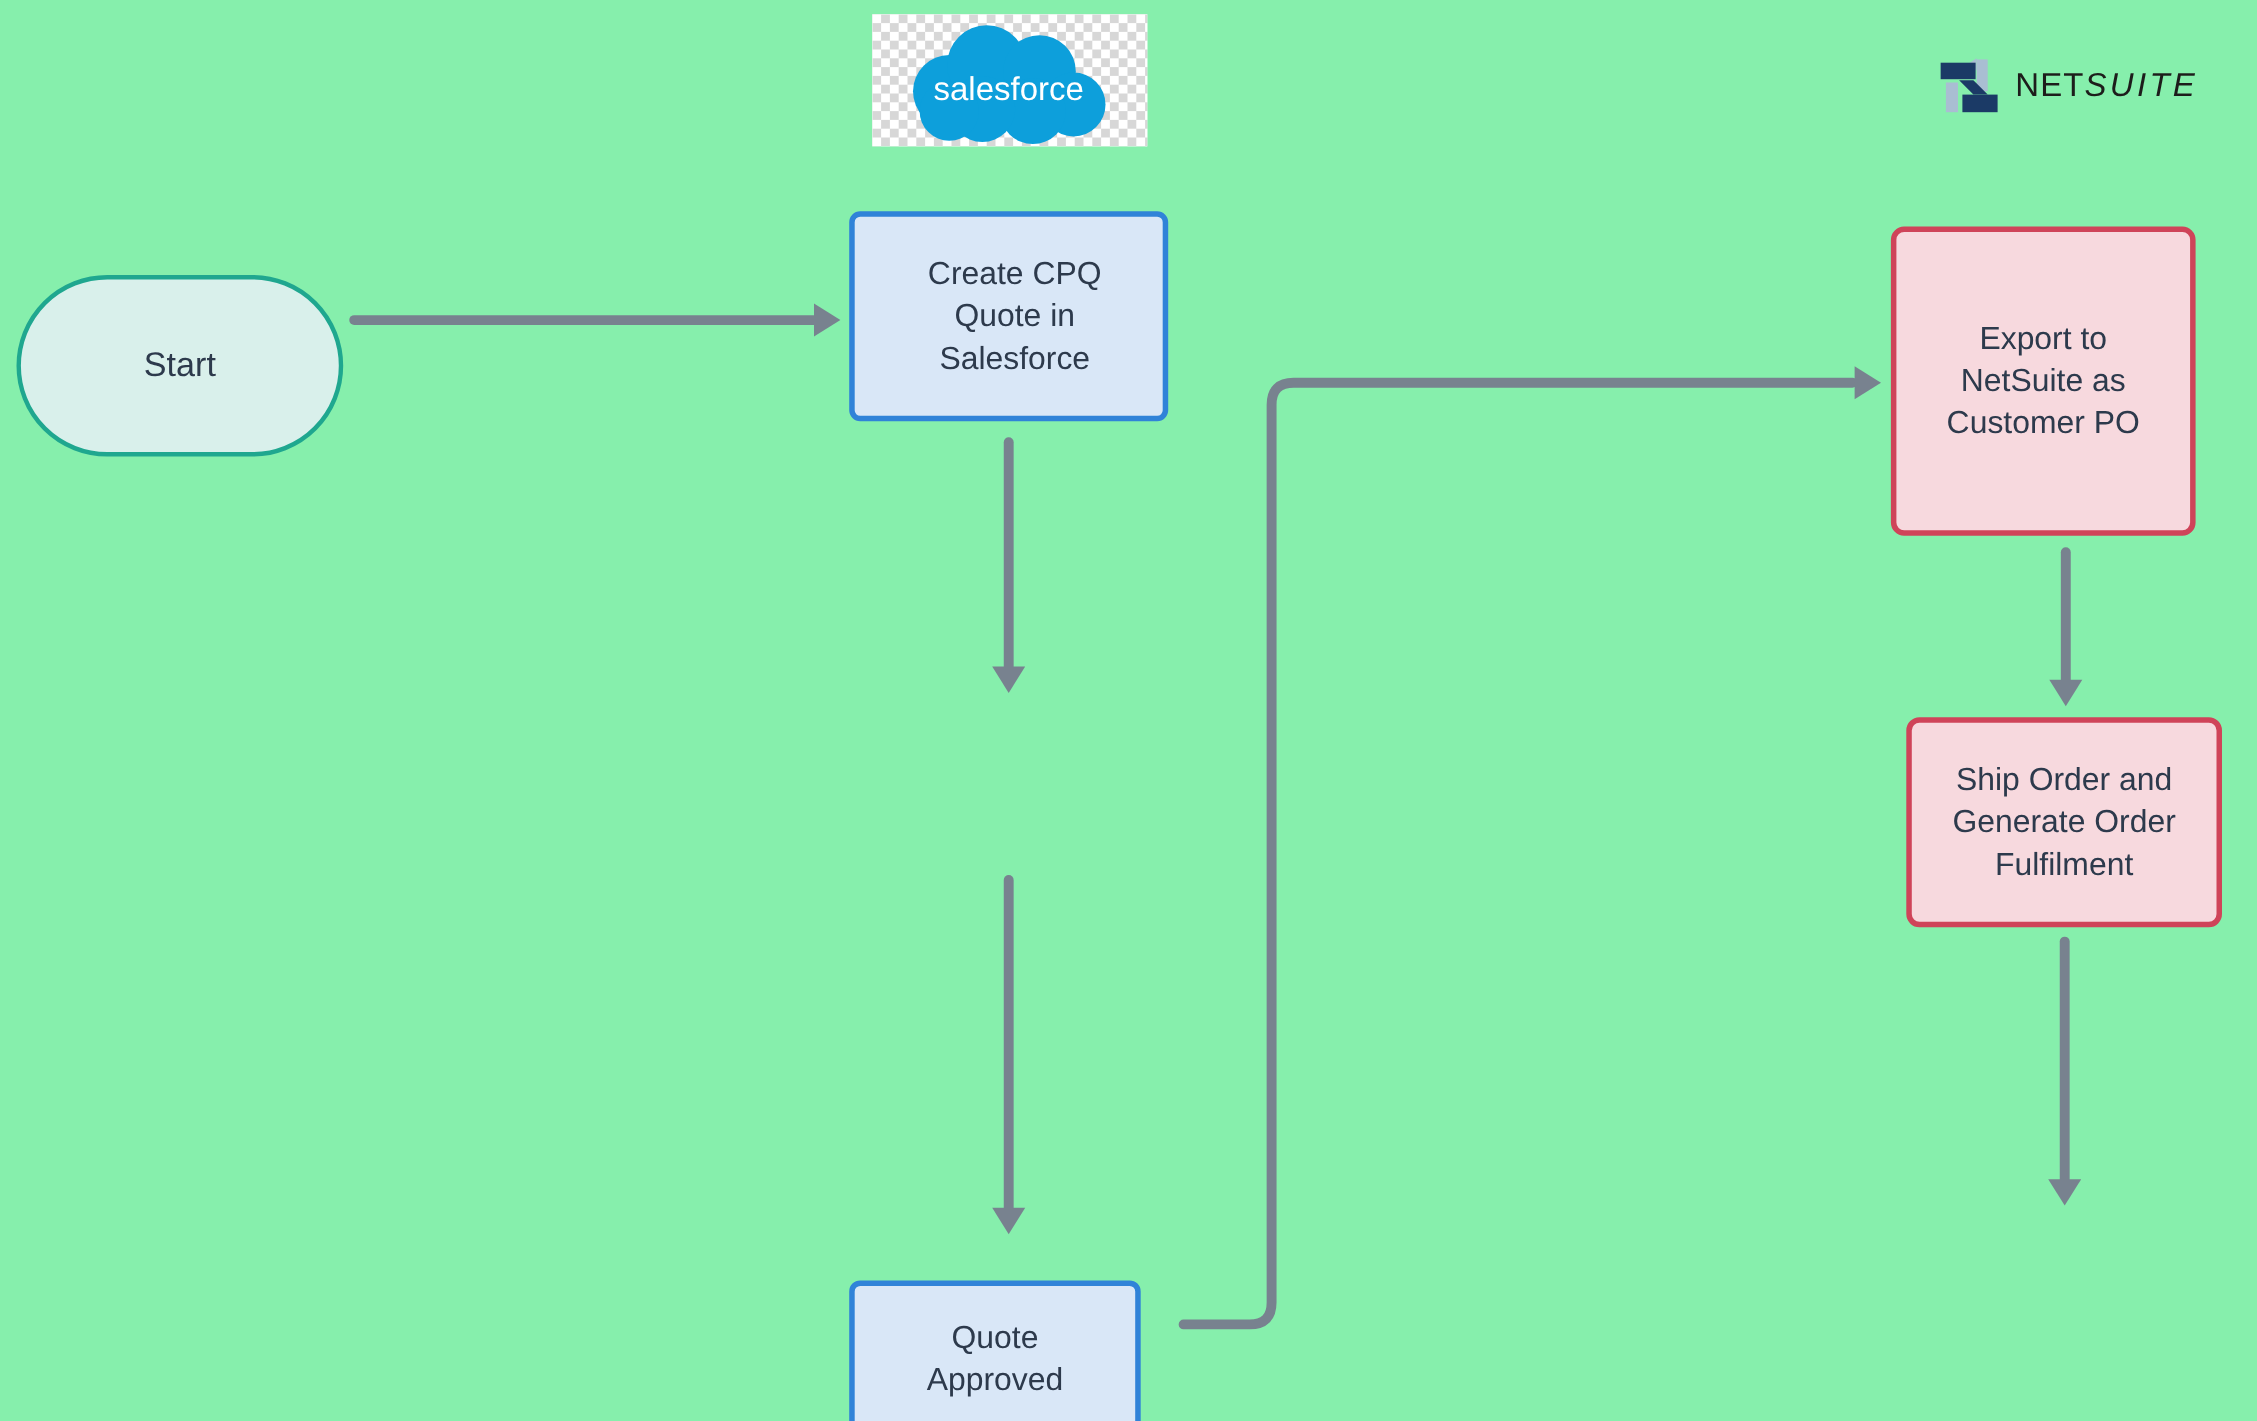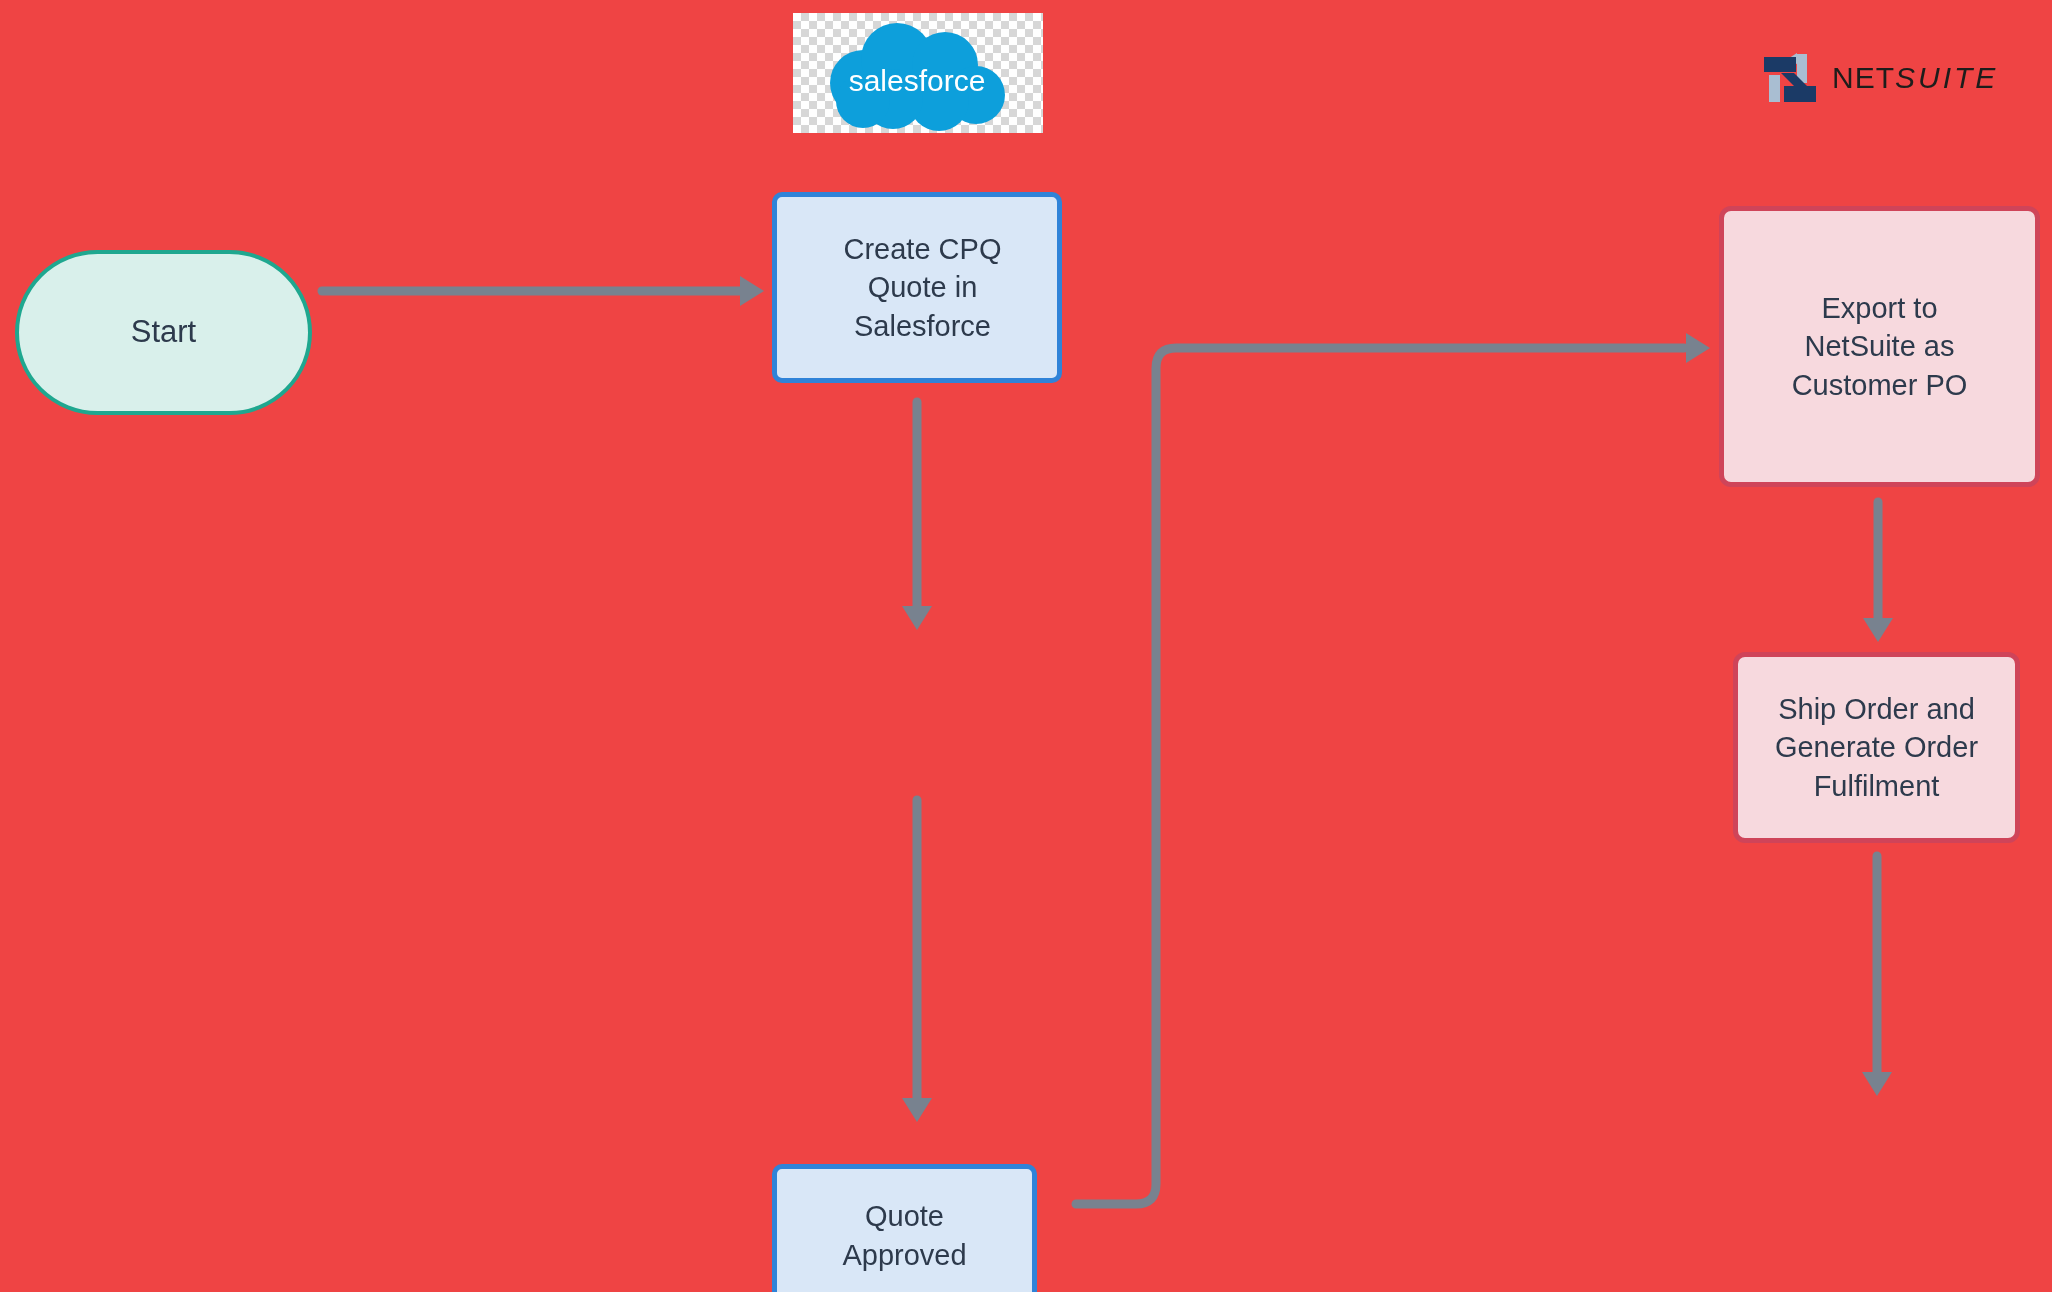--- a/index.html
+++ b/index.html
@@ -1,21 +1,21 @@
 <!DOCTYPE html>
 <html><head>
 <meta charset="utf-8">
 <style>
   html, body { margin: 0; padding: 0; }
   body { background: #edf1f5; }
   .page {
     position: relative;
     width: 2052px;
     height: 1292px;
-    background: #ef4444;
+    background: #86efac;
     font-family: "Liberation Sans", sans-serif;
     overflow: hidden;
   }
 
   
   .connector-layer {
     position: absolute;
     left: 0; top: 0;
     width: 2052px; height: 1292px;
     pointer-events: none;
@@ -56,21 +56,21 @@
   .node--ns {
     background: #f7d9de;
     border: 5px solid #cf4459;
     border-radius: 12px;
   }
 
   #node-start    { left: 15px;   top: 208px;  width: 297px; height: 165px; }
   #node-create   { left: 772px;  top: 192px;  width: 290px; height: 191px; padding-left: 11px; }
   #node-approval { left: 772px;  top: 640px;  width: 290px; height: 145px; }
   #node-approved { left: 772px;  top: 1132px; width: 265px; height: 143px; margin-top: 32px; }
-  #node-export   { left: 1719px; top: 206px;  width: 321px; height: 281px; }
+  #node-export   { left: 1719px; top: 206px;  width: 277px; height: 281px; }
   #node-ship     { left: 1733px; top: 652px;  width: 287px; height: 191px; }
   #node-finish   { left: 1727px; top: 1105px; width: 303px; height: 170px; }
 
   
   .sf-logo {
     position: absolute;
     left: 793px; top: 13px;
     width: 250px; height: 120px;
     background-color: #ffffff;
     background-image: repeating-conic-gradient(#d7d7d7 0% 25%, #ffffff 0% 50%);

